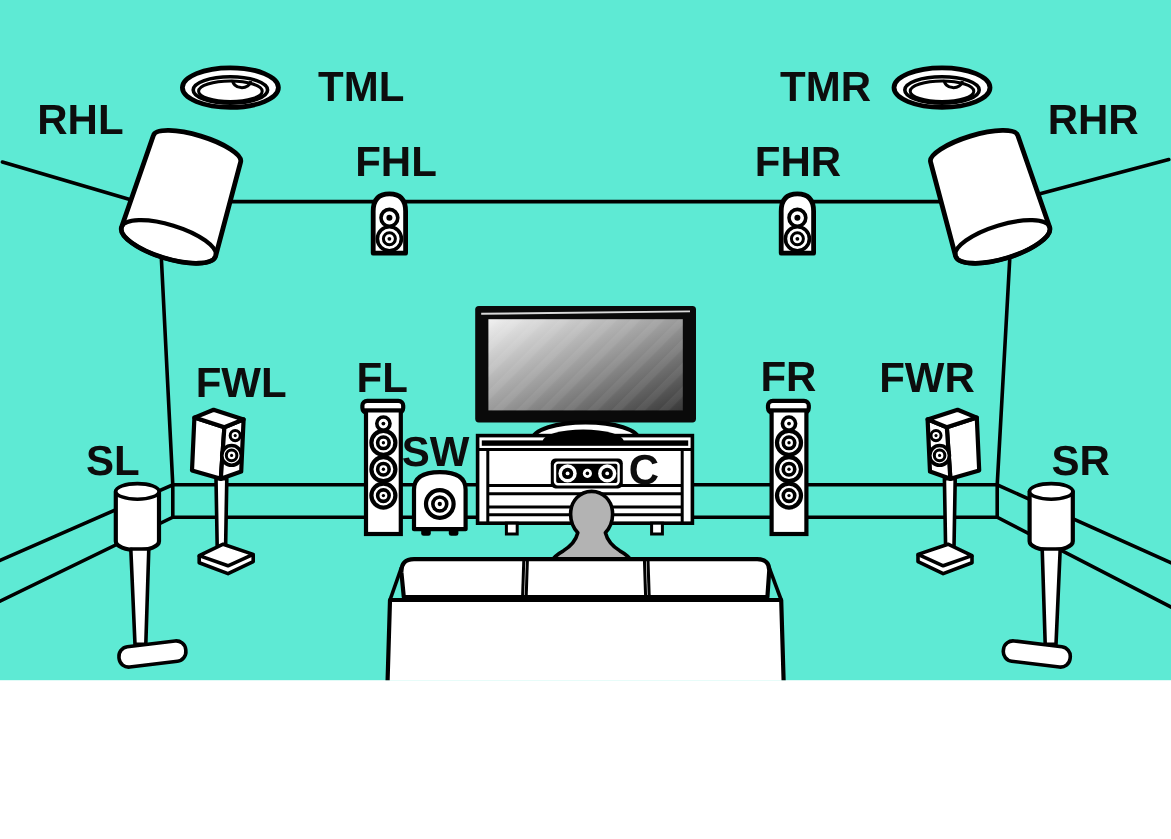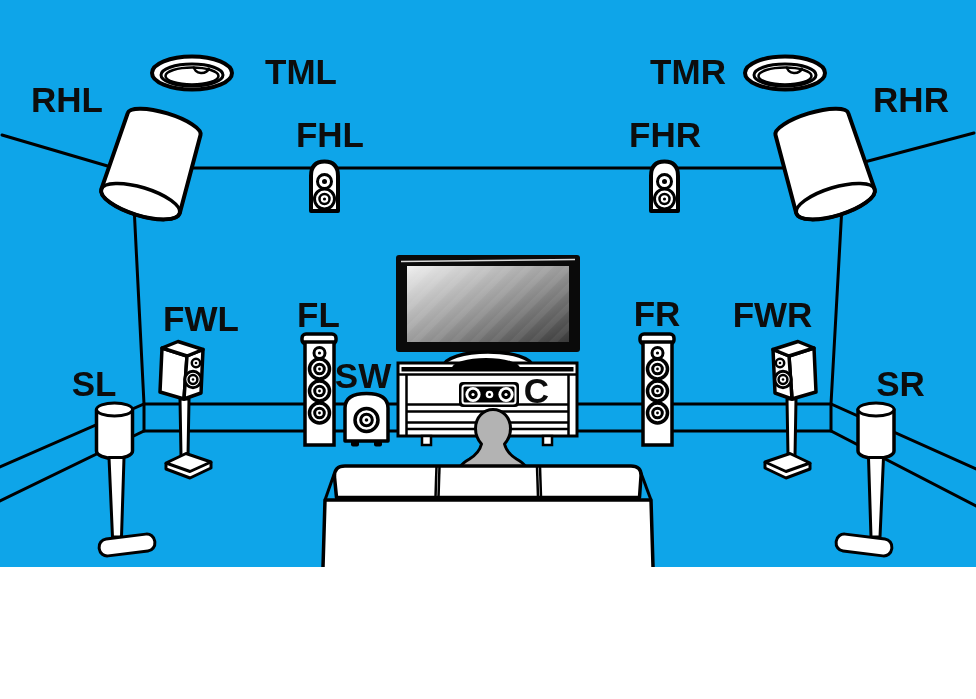--- a/index.html
+++ b/index.html
@@ -1,19 +1,19 @@
 <!DOCTYPE html>
 <html><head>
 <meta charset="utf-8">
 <style>
   html,body{margin:0;padding:0;background:#fff;}
   .stage{
     position:relative;
     width:976px;height:567px;
-    background:#0ea5e9;
+    background:#5eead4;
     font-family:"Liberation Sans", sans-serif;
     overflow:hidden;
   }
   svg{display:block;}
   text.spk-label{
     font-family:"Liberation Sans", sans-serif;
     font-weight:bold;
     fill:#0d0d0d;
   }
 </style>

